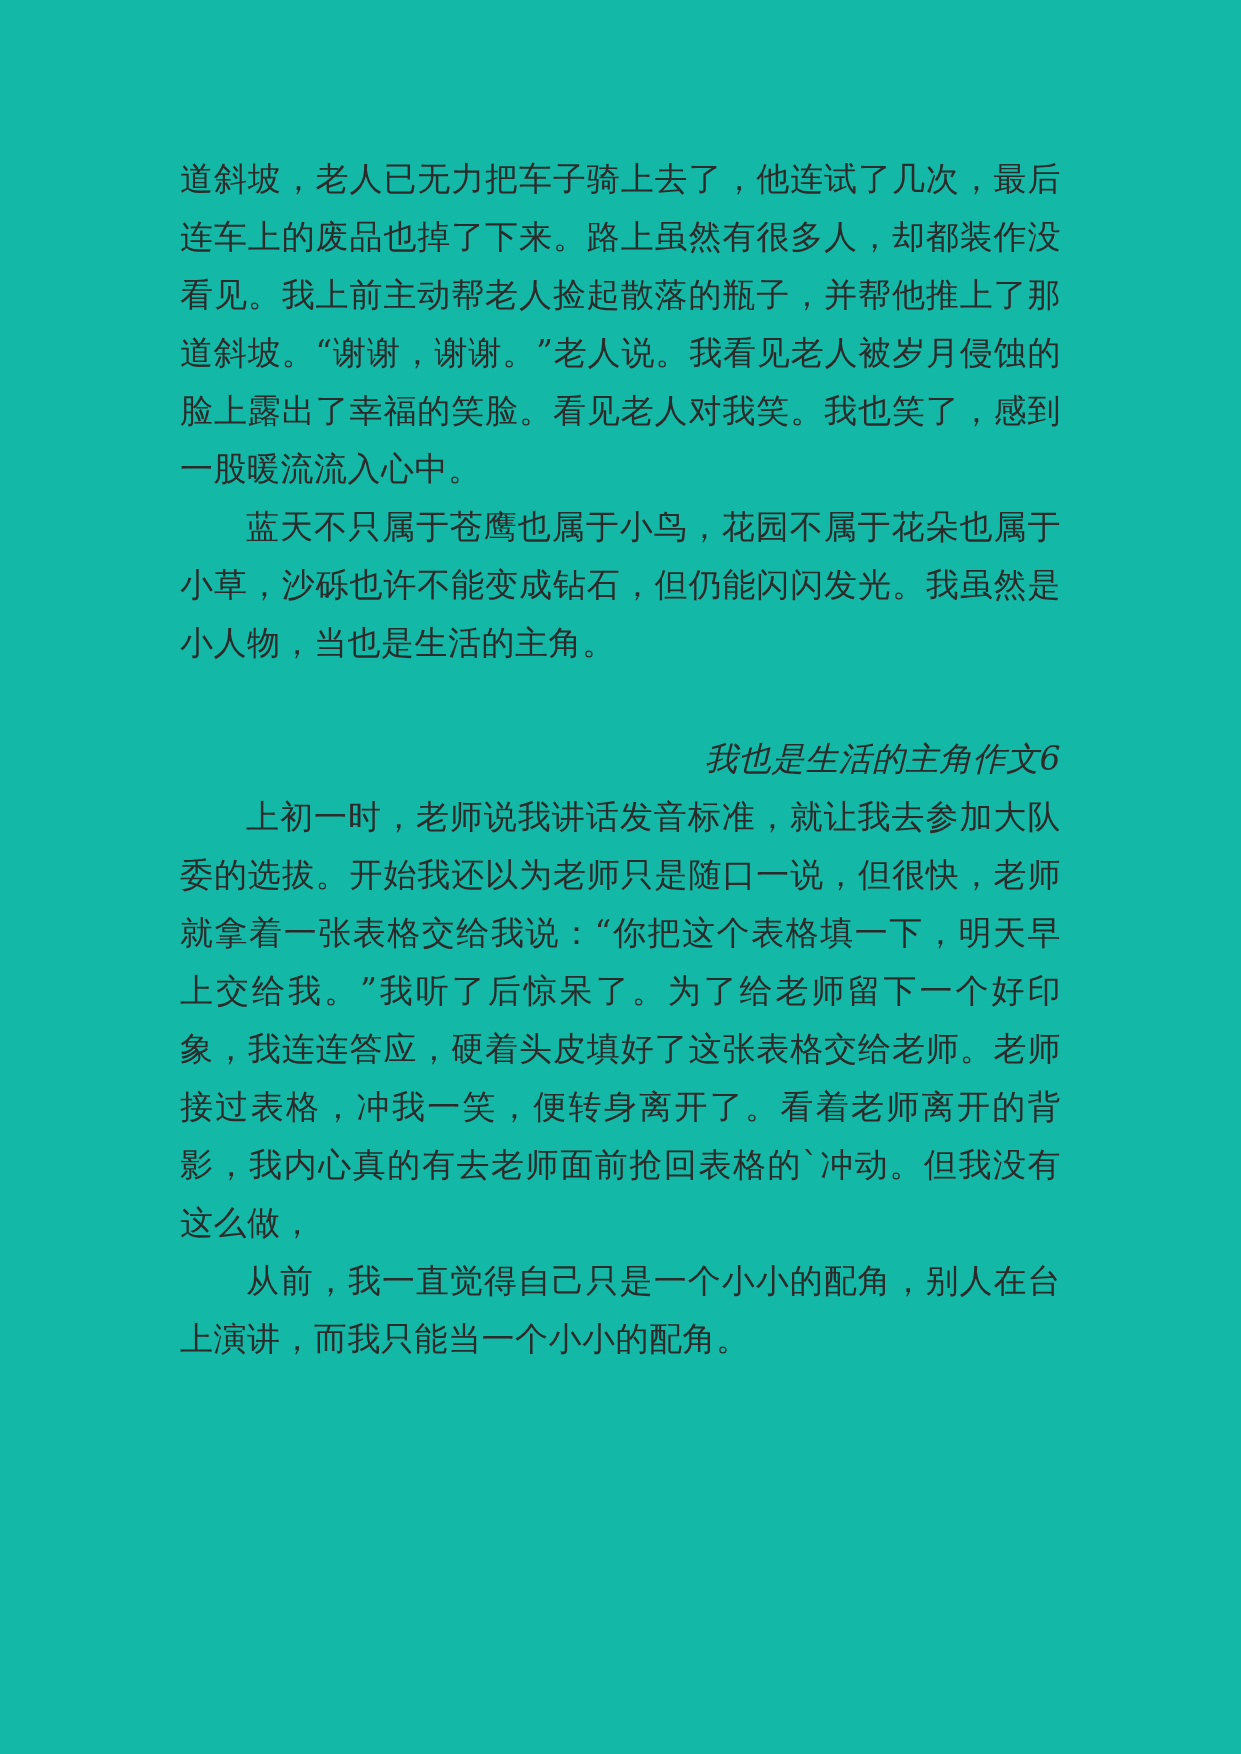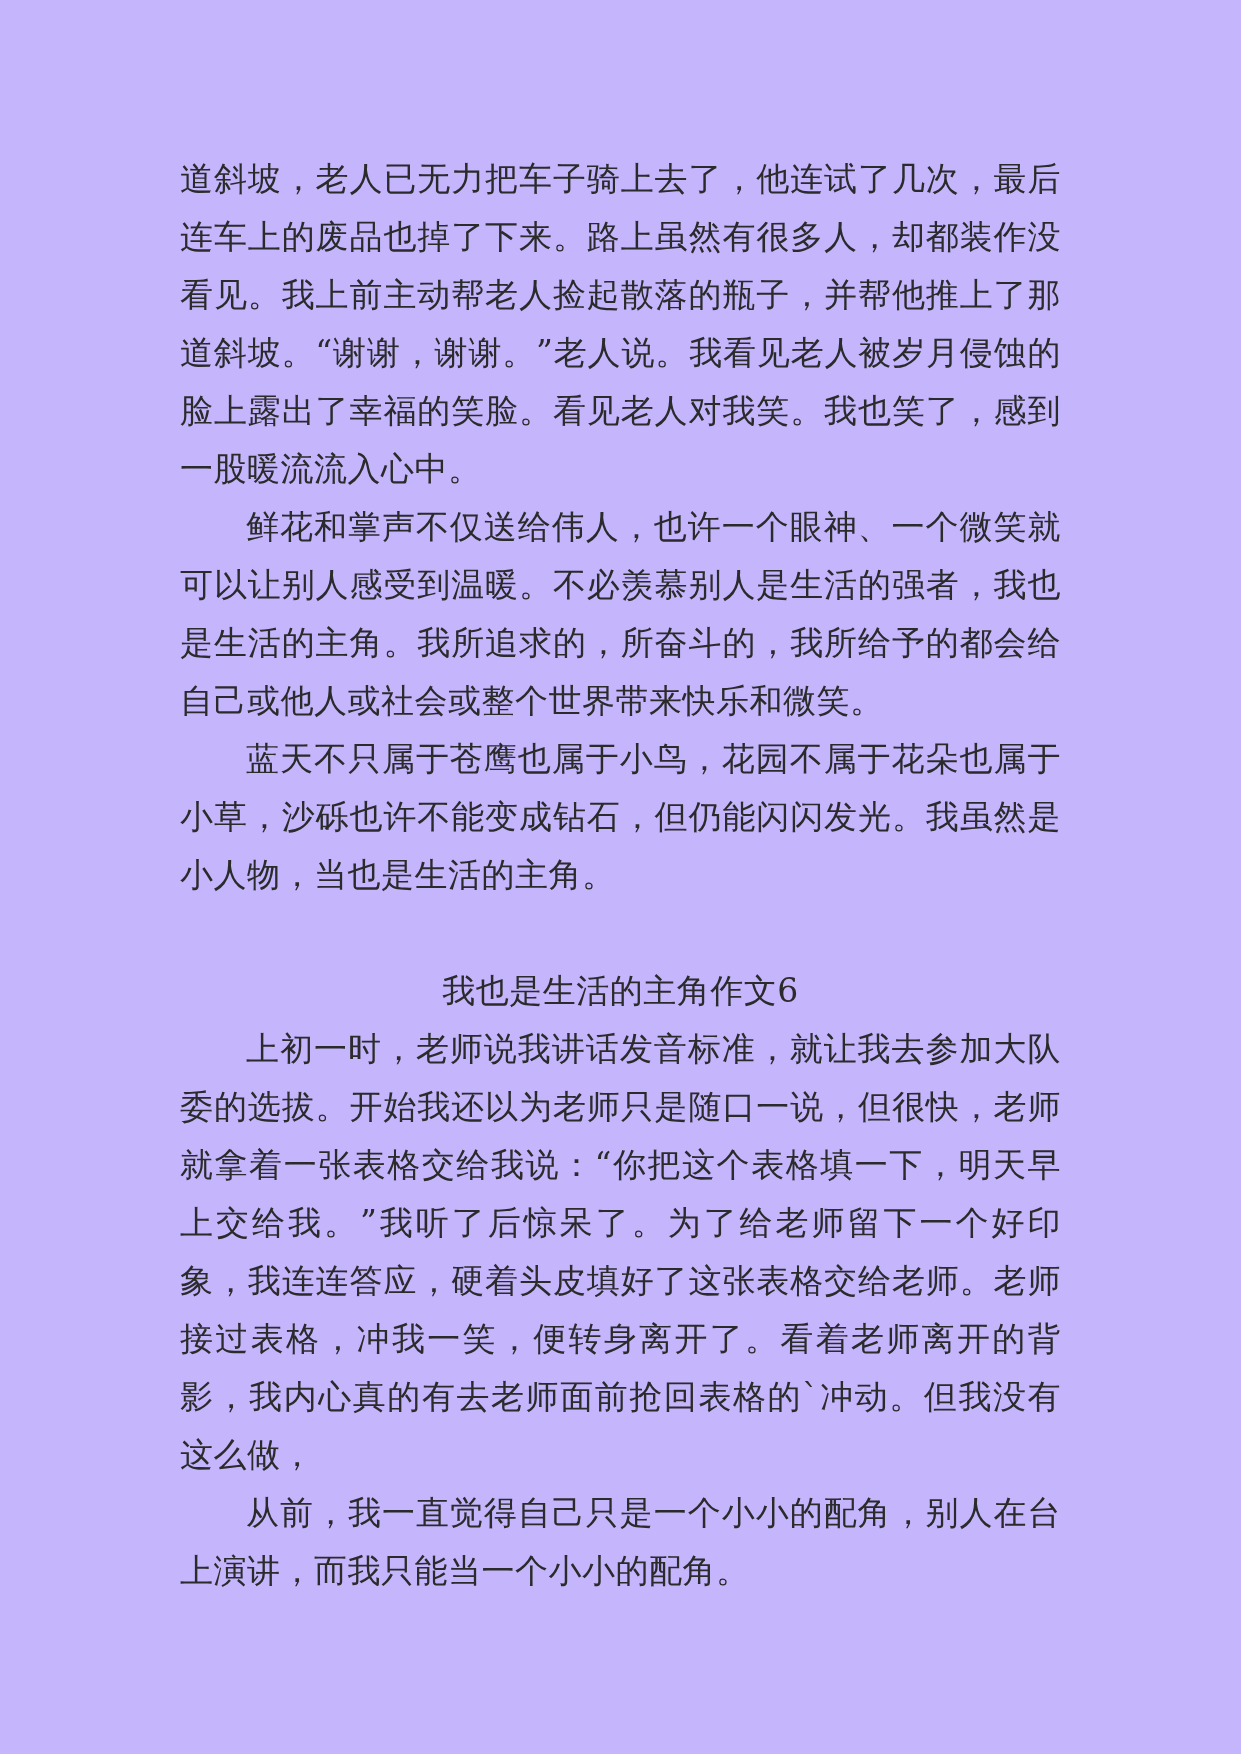--- a/index.html
+++ b/index.html
@@ -12,21 +12,21 @@
     height: 1754px;
     overflow: hidden;
     position: relative;
   }
   .page {
     position: absolute;
     top: 0;
     left: 0;
     width: 1241px;
     height: 1754px;
-    background: #c4b5fd;
+    background: #14b8a6;
     box-sizing: border-box;
   }
   .text-block {
     position: absolute;
     top: 150px;
     left: 180px;
     width: 881px;
     font-family: "DejaVu Serif", "Liberation Serif", serif;
     font-size: 33px;
     line-height: 58px;
@@ -40,29 +40,29 @@
     text-align: justify;
     text-justify: inter-ideograph;
     text-indent: 2em;
     word-break: break-all;
   }
   .para.no-indent {
     text-indent: 0;
   }
   .para.heading {
     text-indent: 0;
-    text-align: center;
+    text-align: right;
     margin-top: 58px; 
+    font-style: italic;
   }
 </style>
 </head>
 <body>
 
 <div class="page">
   <div class="text-block">
     <p class="para no-indent">道斜坡，老人已无力把车子骑上去了，他连试了几次，最后连车上的废品也掉了下来。路上虽然有很多人，却都装作没看见。我上前主动帮老人捡起散落的瓶子，并帮他推上了那道斜坡。“谢谢，谢谢。”老人说。我看见老人被岁月侵蚀的脸上露出了幸福的笑脸。看见老人对我笑。我也笑了，感到一股暖流流入心中。</p>
-    <p class="para">鲜花和掌声不仅送给伟人，也许一个眼神、一个微笑就可以让别人感受到温暖。不必羡慕别人是生活的强者，我也是生活的主角。我所追求的，所奋斗的，我所给予的都会给自己或他人或社会或整个世界带来快乐和微笑。</p>
     <p class="para">蓝天不只属于苍鹰也属于小鸟，花园不属于花朵也属于小草，沙砾也许不能变成钻石，但仍能闪闪发光。我虽然是小人物，当也是生活的主角。</p>
     <p class="para heading">我也是生活的主角作文6</p>
     <p class="para">上初一时，老师说我讲话发音标准，就让我去参加大队委的选拔。开始我还以为老师只是随口一说，但很快，老师就拿着一张表格交给我说：“你把这个表格填一下，明天早上交给我。”我听了后惊呆了。为了给老师留下一个好印象，我连连答应，硬着头皮填好了这张表格交给老师。老师接过表格，冲我一笑，便转身离开了。看着老师离开的背影，我内心真的有去老师面前抢回表格的`冲动。但我没有这么做，</p>
     <p class="para">从前，我一直觉得自己只是一个小小的配角，别人在台上演讲，而我只能当一个小小的配角。</p>
   </div>
 </div>
 
 </body></html>

